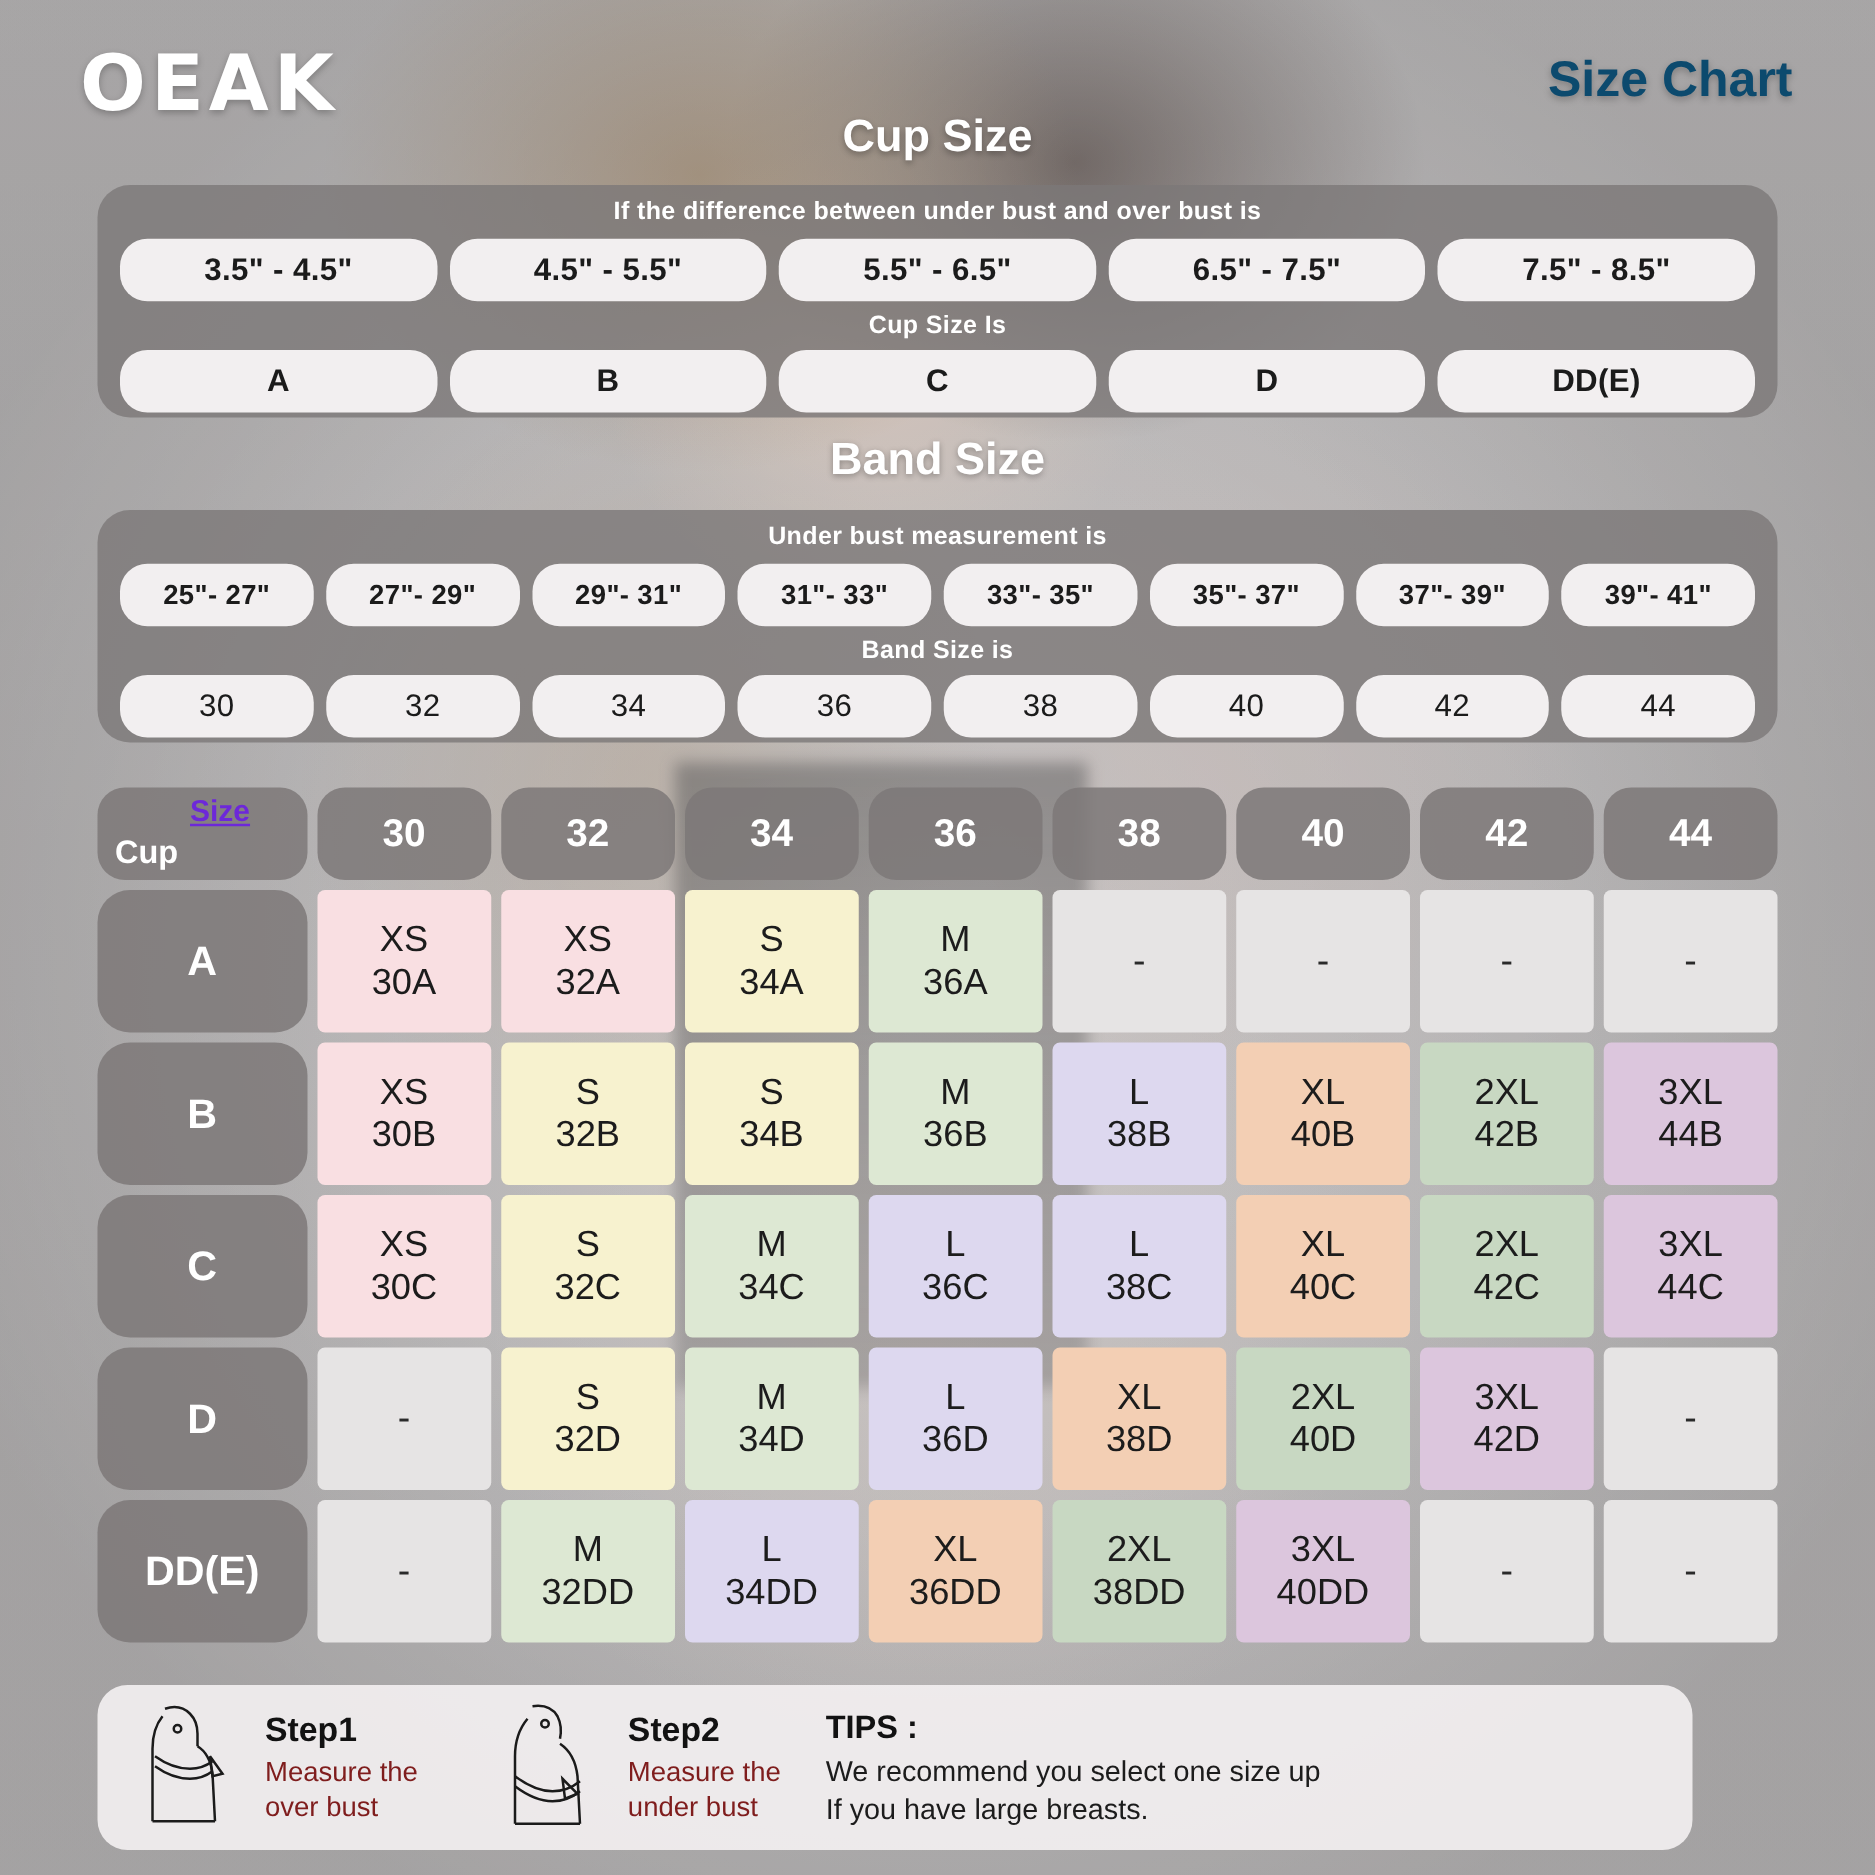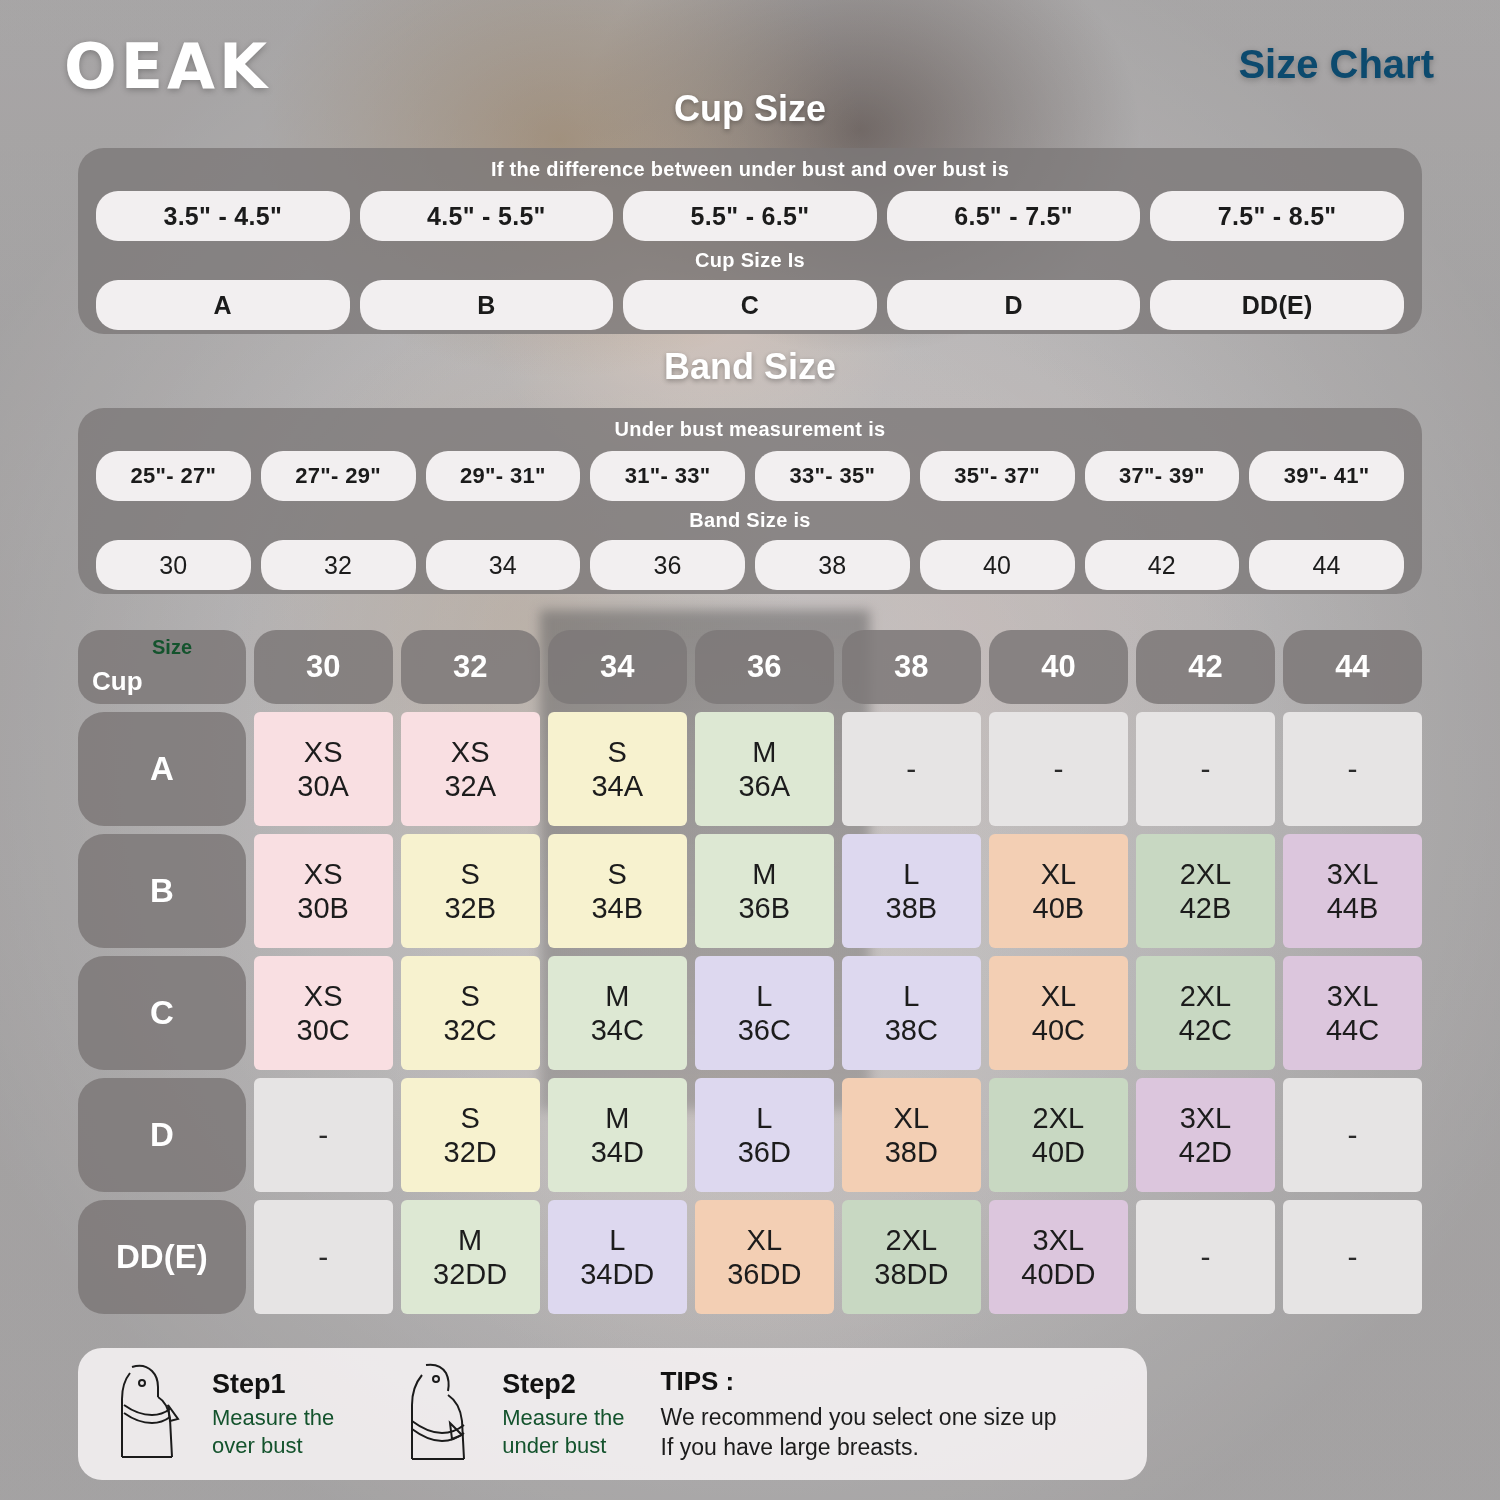--- a/index.html
+++ b/index.html
@@ -81,21 +81,21 @@
 
   
   #matrix { position: absolute; left: 78px; top: 630px; width: 1344px; }
   .mrow { display: flex; gap: 8px; margin-bottom: 8px; }
   .hdr-cell-left {
     width: 176px; height: 74px; border-radius: 22px;
     background: rgba(124,120,120,0.85);
     position: relative;
   }
   .hdr-cell-left .lbl-size {
-    position: absolute; left: 74px; top: 6px; color:#14532d; font-size: 20px; font-weight: 700;
+    position: absolute; left: 74px; top: 6px; color:#6d28d9; font-size: 24px; font-weight: 700; text-decoration: underline;
   }
   .hdr-cell-left .lbl-cup {
     position: absolute; left: 14px; top: 36px; color:#fff; font-size: 26px; font-weight: 700;
   }
   .hdr-cell {
     width: 146px; height: 74px; border-radius: 22px;
     background: rgba(124,120,120,0.85);
     display:flex; align-items:center; justify-content:center;
     color: #ffffff; font-size: 31px; font-weight: 700;
   }
@@ -109,28 +109,28 @@
     width: 146px; height: 114px; border-radius: 6px;
     display:flex; flex-direction: column; align-items:center; justify-content:center;
     font-size: 29px; color:#1c1c1c; line-height: 1.18;
   }
   .cell .sz { font-weight: 500; text-align: right; }
   .cell .code { font-weight: 500; }
   .cell.empty { color:#2a2a2a; font-size: 30px; }
 
   
   .footer {
-    position: absolute; left: 78px; top: 1348px; width: 1069px; height: 132px;
+    position: absolute; left: 78px; top: 1348px; width: 1276px; height: 132px;
     background: rgba(244,241,242,0.90); border-radius: 24px;
     display: flex; align-items: center; padding: 0 24px; gap: 18px;
   }
   .step { display:flex; align-items:center; gap: 14px; }
   .step-icon { width: 96px; height: 110px; }
   .step-txt .st-title { font-size: 27px; font-weight: 700; color:#121212; margin-bottom: 4px; }
-  .step-txt .st-line { font-size: 22px; color:#14532d; line-height: 1.25; }
+  .step-txt .st-line { font-size: 22px; color:#7f1d1d; line-height: 1.25; }
   .tips { margin-left: 18px; }
   .tips .tips-title { font-size: 26px; font-weight: 700; color:#121212; margin-bottom: 6px; }
   .tips .tips-line { font-size: 23px; color:#1c1c1c; line-height: 1.3; }
 </style>
 </head>
 <body>
 
 <div id="page">
   <div class="bg-photo"></div>
   <div class="bg-dark-block"></div>

